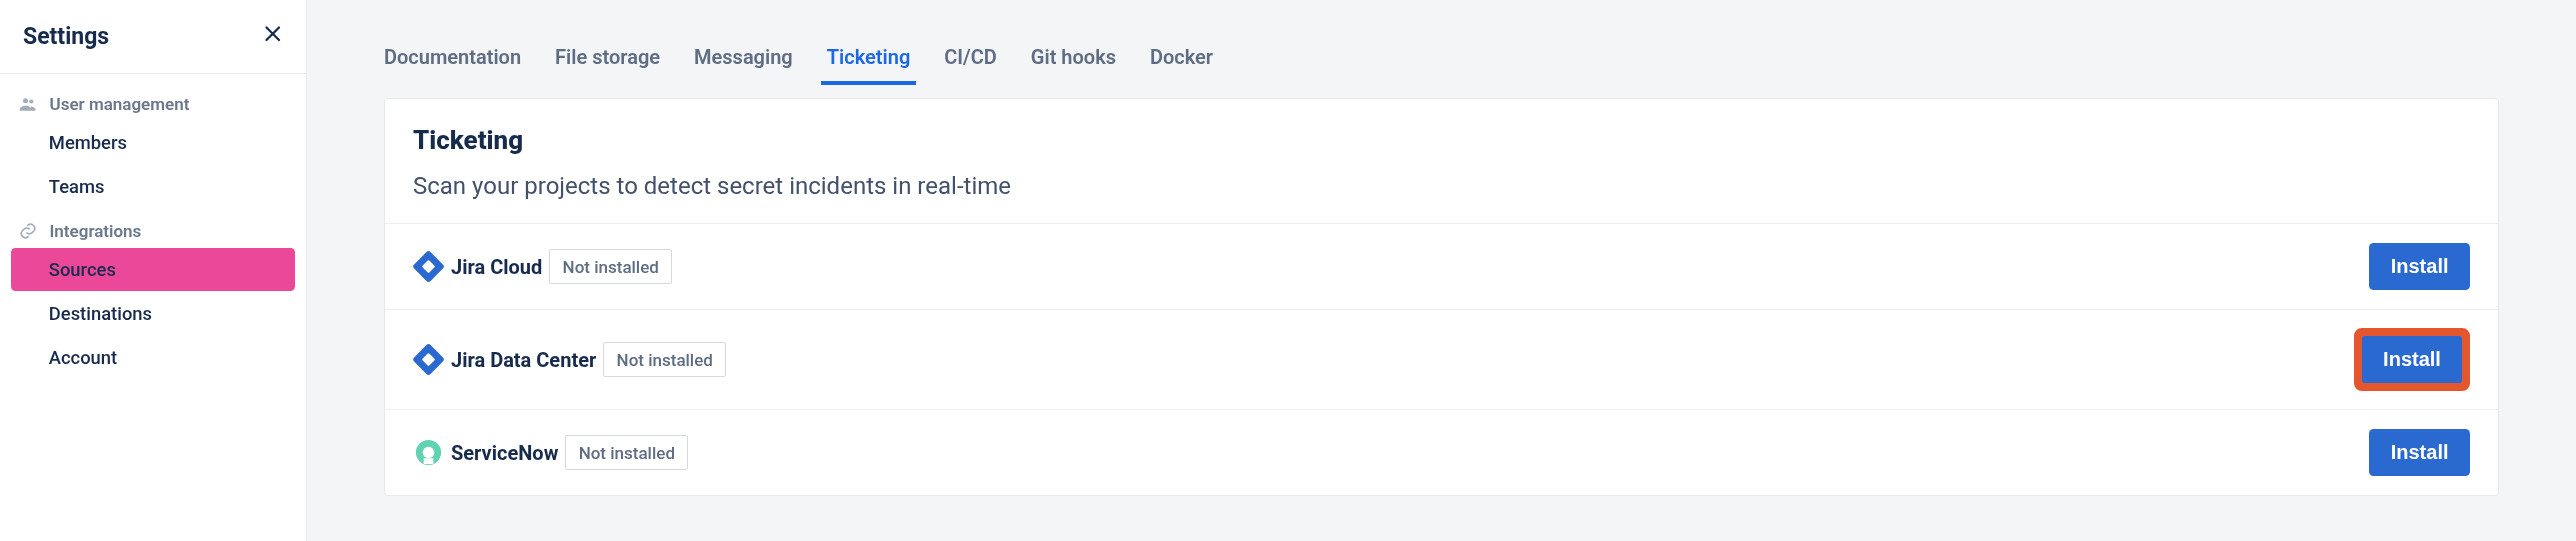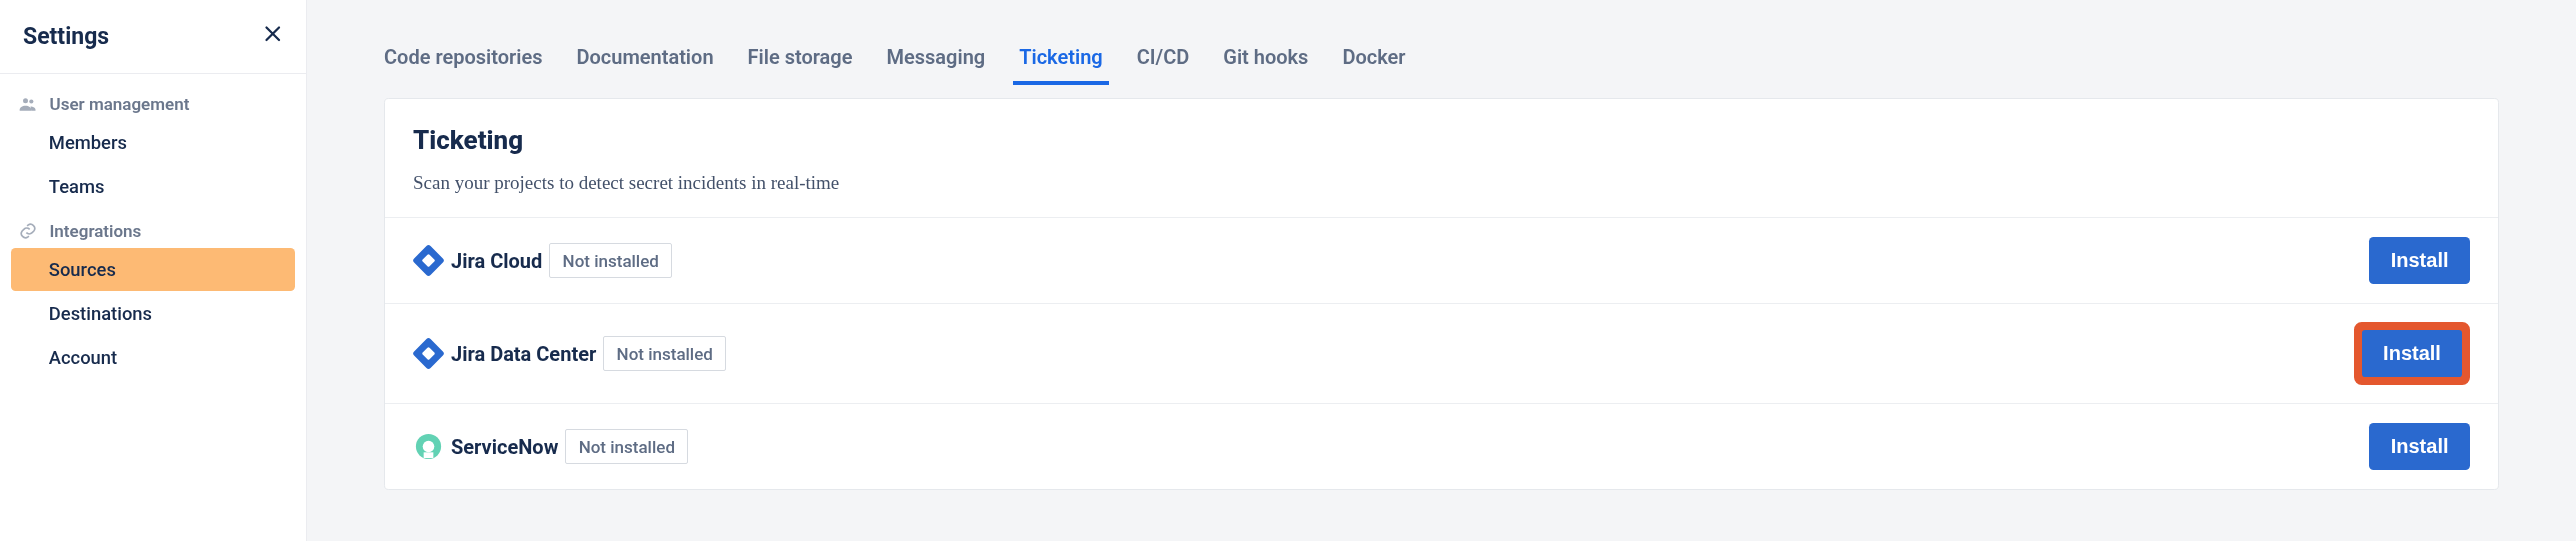--- a/index.html
+++ b/index.html
@@ -48,21 +48,21 @@
       display: block;
       padding: 10.8px 7.7px 10.8px 38px;
       font-size: 18.4px;
       color: #172b4d;
       cursor: pointer;
       border-radius: 4.6px;
       margin: 1.5px 0;
       font-weight: 500;
     }
     .nav-item.selected {
-      background: #fdba74;
+      background: #ec4899;
     }
     
     .main {
       flex: 1;
       padding: 31px 77px 31px 77px;
       display: flex;
       flex-direction: column;
       min-width: 0;
     }
     .tabs {
@@ -101,23 +101,22 @@
     .card-header {
       padding: 26px 28px 23px 28px;
     }
     .card-title {
       font-size: 26px;
       font-weight: 800;
       color: #172b4d;
       margin-bottom: 17px;
     }
     .card-sub {
-      font-size: 19px;
+      font-size: 24px;
       color: #43516a;
-      font-family: Liberation Serif, serif;
     }
     .row {
       display: flex;
       align-items: center;
       padding: 18.4px 28px;
       border-top: 0.8px solid #eceef1;
       gap: 7px;
     }
     .row:first-of-type { border-top: 0.8px solid #eceef1; }
     .tool-icon {
@@ -203,21 +202,20 @@
     <div class="nav-item selected">Sources</div>
     <div class="nav-item">Destinations</div>
 
     <div class="nav-item">Account</div>
 
   </div>
 </aside>
 
 <main class="main">
   <nav class="tabs">
-    <div class="tab">Code repositories</div>
     <div class="tab">Documentation</div>
     <div class="tab">File storage</div>
     <div class="tab">Messaging</div>
     <div class="tab active">Ticketing</div>
     <div class="tab">CI/CD</div>
     <div class="tab">Git hooks</div>
     <div class="tab">Docker</div>
   </nav>
 
   <section class="card">

